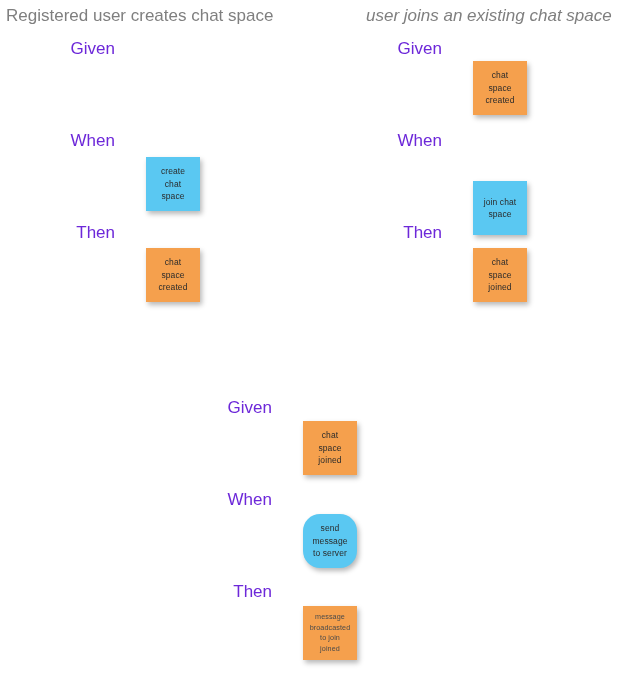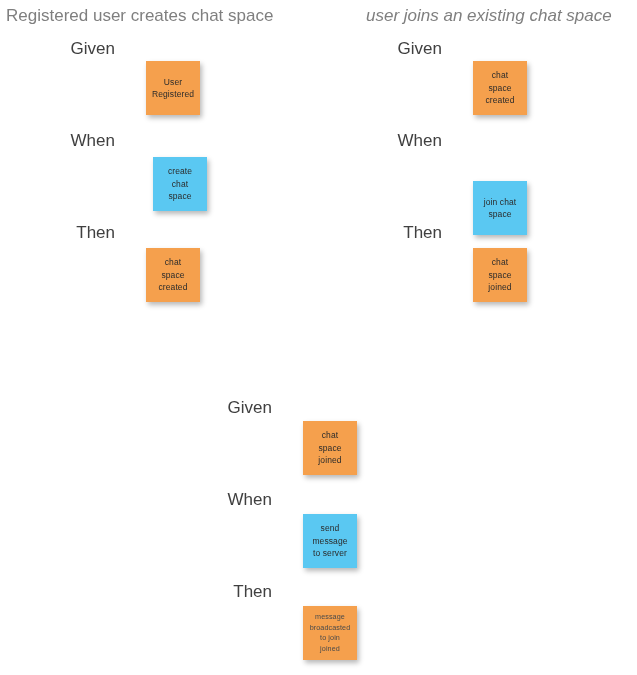--- a/index.html
+++ b/index.html
@@ -27,21 +27,21 @@
     line-height: 20px;
     color: #7f7f7f;
     font-weight: 400;
     white-space: nowrap;
   }
 
   .step-label {
     position: absolute;
     font-size: 17px;
     line-height: 20px;
-    color: #404040;
+    color: #6d28d9;
     font-weight: 400;
     white-space: nowrap;
     text-align: right;
   }
 
   
   .note {
     position: absolute;
     width: 54px;
     height: 54px;
@@ -66,55 +66,49 @@
 
   .note-text { display: block; }
 
   
   
   #sc1-title { left: 6px;  top: 6px; }
   #sc1-given { left: 55px;  top: 39px; width: 60px; }
   #sc1-when  { left: 49px;  top: 131px; width: 66px; }
   #sc1-then  { left: 55px;  top: 223px; width: 60px; }
   #sc1-note1 { left: 146px; top: 61px; }
-  #sc1-note2 { left: 146px; top: 157px; margin-left: 7px; }
+  #sc1-note2 { left: 146px; top: 157px; }
   #sc1-note3 { left: 146px; top: 248px; }
 
   
   #sc2-title { left: 366px; top: 6px; font-style: italic; }
   #sc2-given { left: 382px; top: 39px; width: 60px; }
   #sc2-when  { left: 376px; top: 131px; width: 66px; }
   #sc2-then  { left: 382px; top: 223px; width: 60px; }
   #sc2-note1 { left: 473px; top: 61px; }
   #sc2-note2 { left: 473px; top: 157px; margin-top: 24px; }
   #sc2-note3 { left: 473px; top: 248px; }
 
   
   #sc3-title { left: 36px;  top: 368px; }
   #sc3-given { left: 212px; top: 398px; width: 60px; }
   #sc3-when  { left: 206px; top: 490px; width: 66px; }
   #sc3-then  { left: 212px; top: 582px; width: 60px; }
   #sc3-note1 { left: 303px; top: 421px; }
-  #sc3-note2 { left: 303px; top: 514px; }
+  #sc3-note2 { left: 303px; top: 514px; border-radius: 17px; }
   #sc3-note3 { left: 303px; top: 606px; }
 </style>
 </head>
 <body>
 
 <div class="board">
 
   <div class="scenario-title" id="sc1-title">Registered user creates chat space</div>
 
   <div class="step-label" id="sc1-given">Given</div>
-  <div class="note orange" id="sc1-note1">
-    <span class="note-text">
-      <span>User</span><br>
-      <span>Registered</span>
-    </span>
-  </div>
 
   <div class="step-label" id="sc1-when">When</div>
   <div class="note blue" id="sc1-note2">
     <span class="note-text">
       <span>create</span><br>
       <span>chat</span><br>
       <span>space</span>
     </span>
   </div>
 

